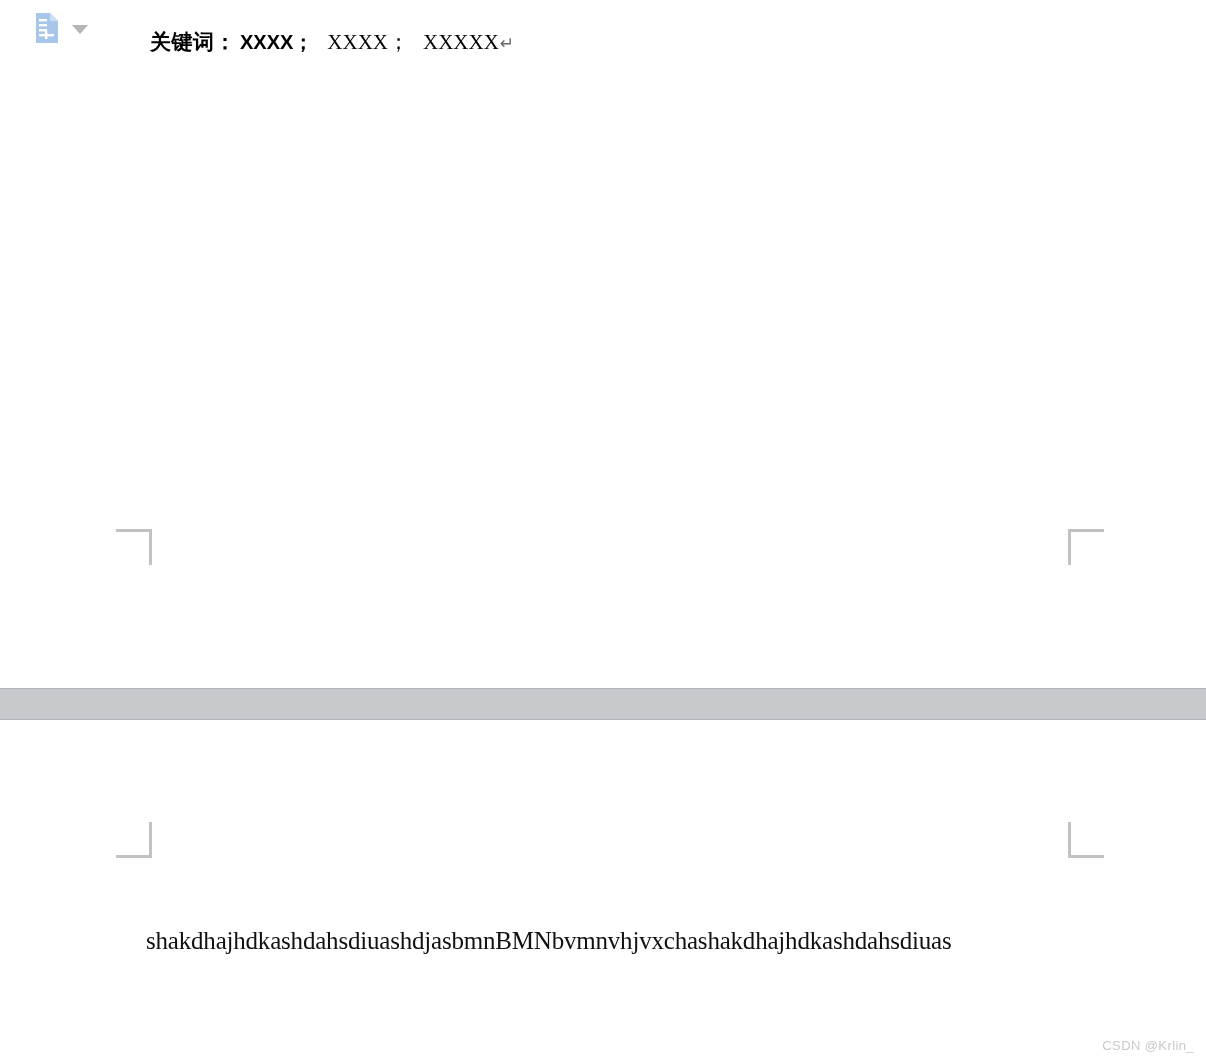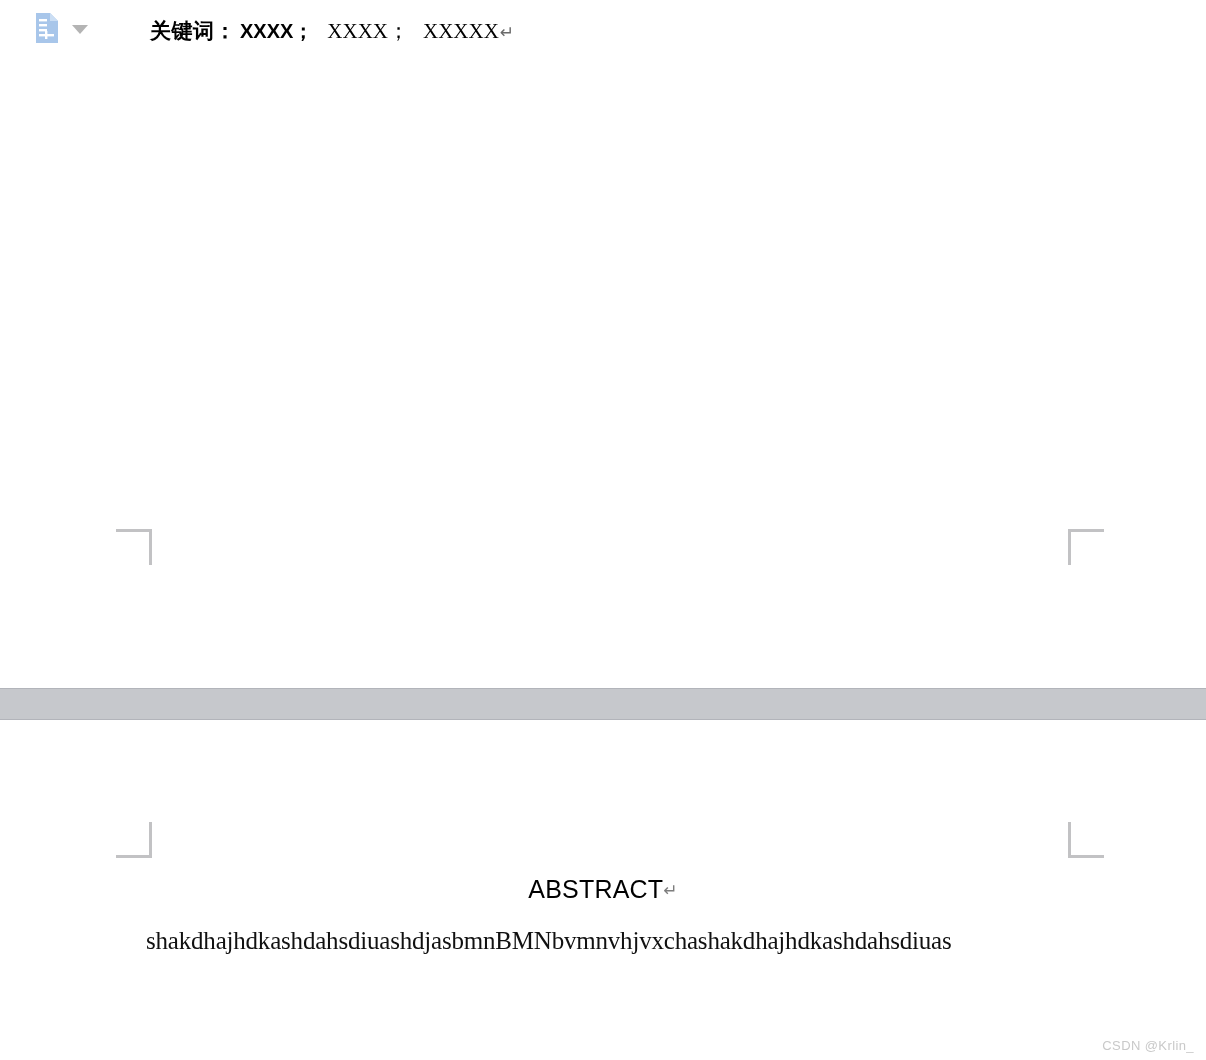--- a/index.html
+++ b/index.html
@@ -48,21 +48,21 @@
     border-left: 8px solid transparent;
     border-right: 8px solid transparent;
     border-top: 9px solid #b4b4b4;
     margin-top: 2px;
   }
 
   
   #keyword-line {
     position: absolute;
     left: 150px;
-    top: 17px;
+    top: 28px;
     display: flex;
     align-items: baseline;
     white-space: nowrap;
   }
   #keyword-line .kw-label {
     font-family: "Liberation Sans", sans-serif;
     font-weight: bold;
     font-size: 21px;
     color: #000000;
     letter-spacing: 0.5px;
@@ -258,23 +258,20 @@
 
   <span class="corner bl" style="left:116px; top:102px;">
     <i class="h"></i>
       <i class="v"></i>
   </span>
   <span class="corner br" style="left:1068px; top:102px;">
     <i class="h"></i>
       <i class="v"></i>
   </span>
 
-  <div id="abstract-heading">
-    <span>ABSTRACT</span><span class="pilcrow">↵</span>
-  </div>
 
   <div id="abstract-body">
     <p>shakdhajhdkashdahsdiuashdjasbmnBMNbvmnvhjvxchashakdhajhdkashdahsdiuas</p>
   </div>
 
 </div>
 
 <div id="watermark">CSDN @Krlin_</div>
 
 </body></html>

